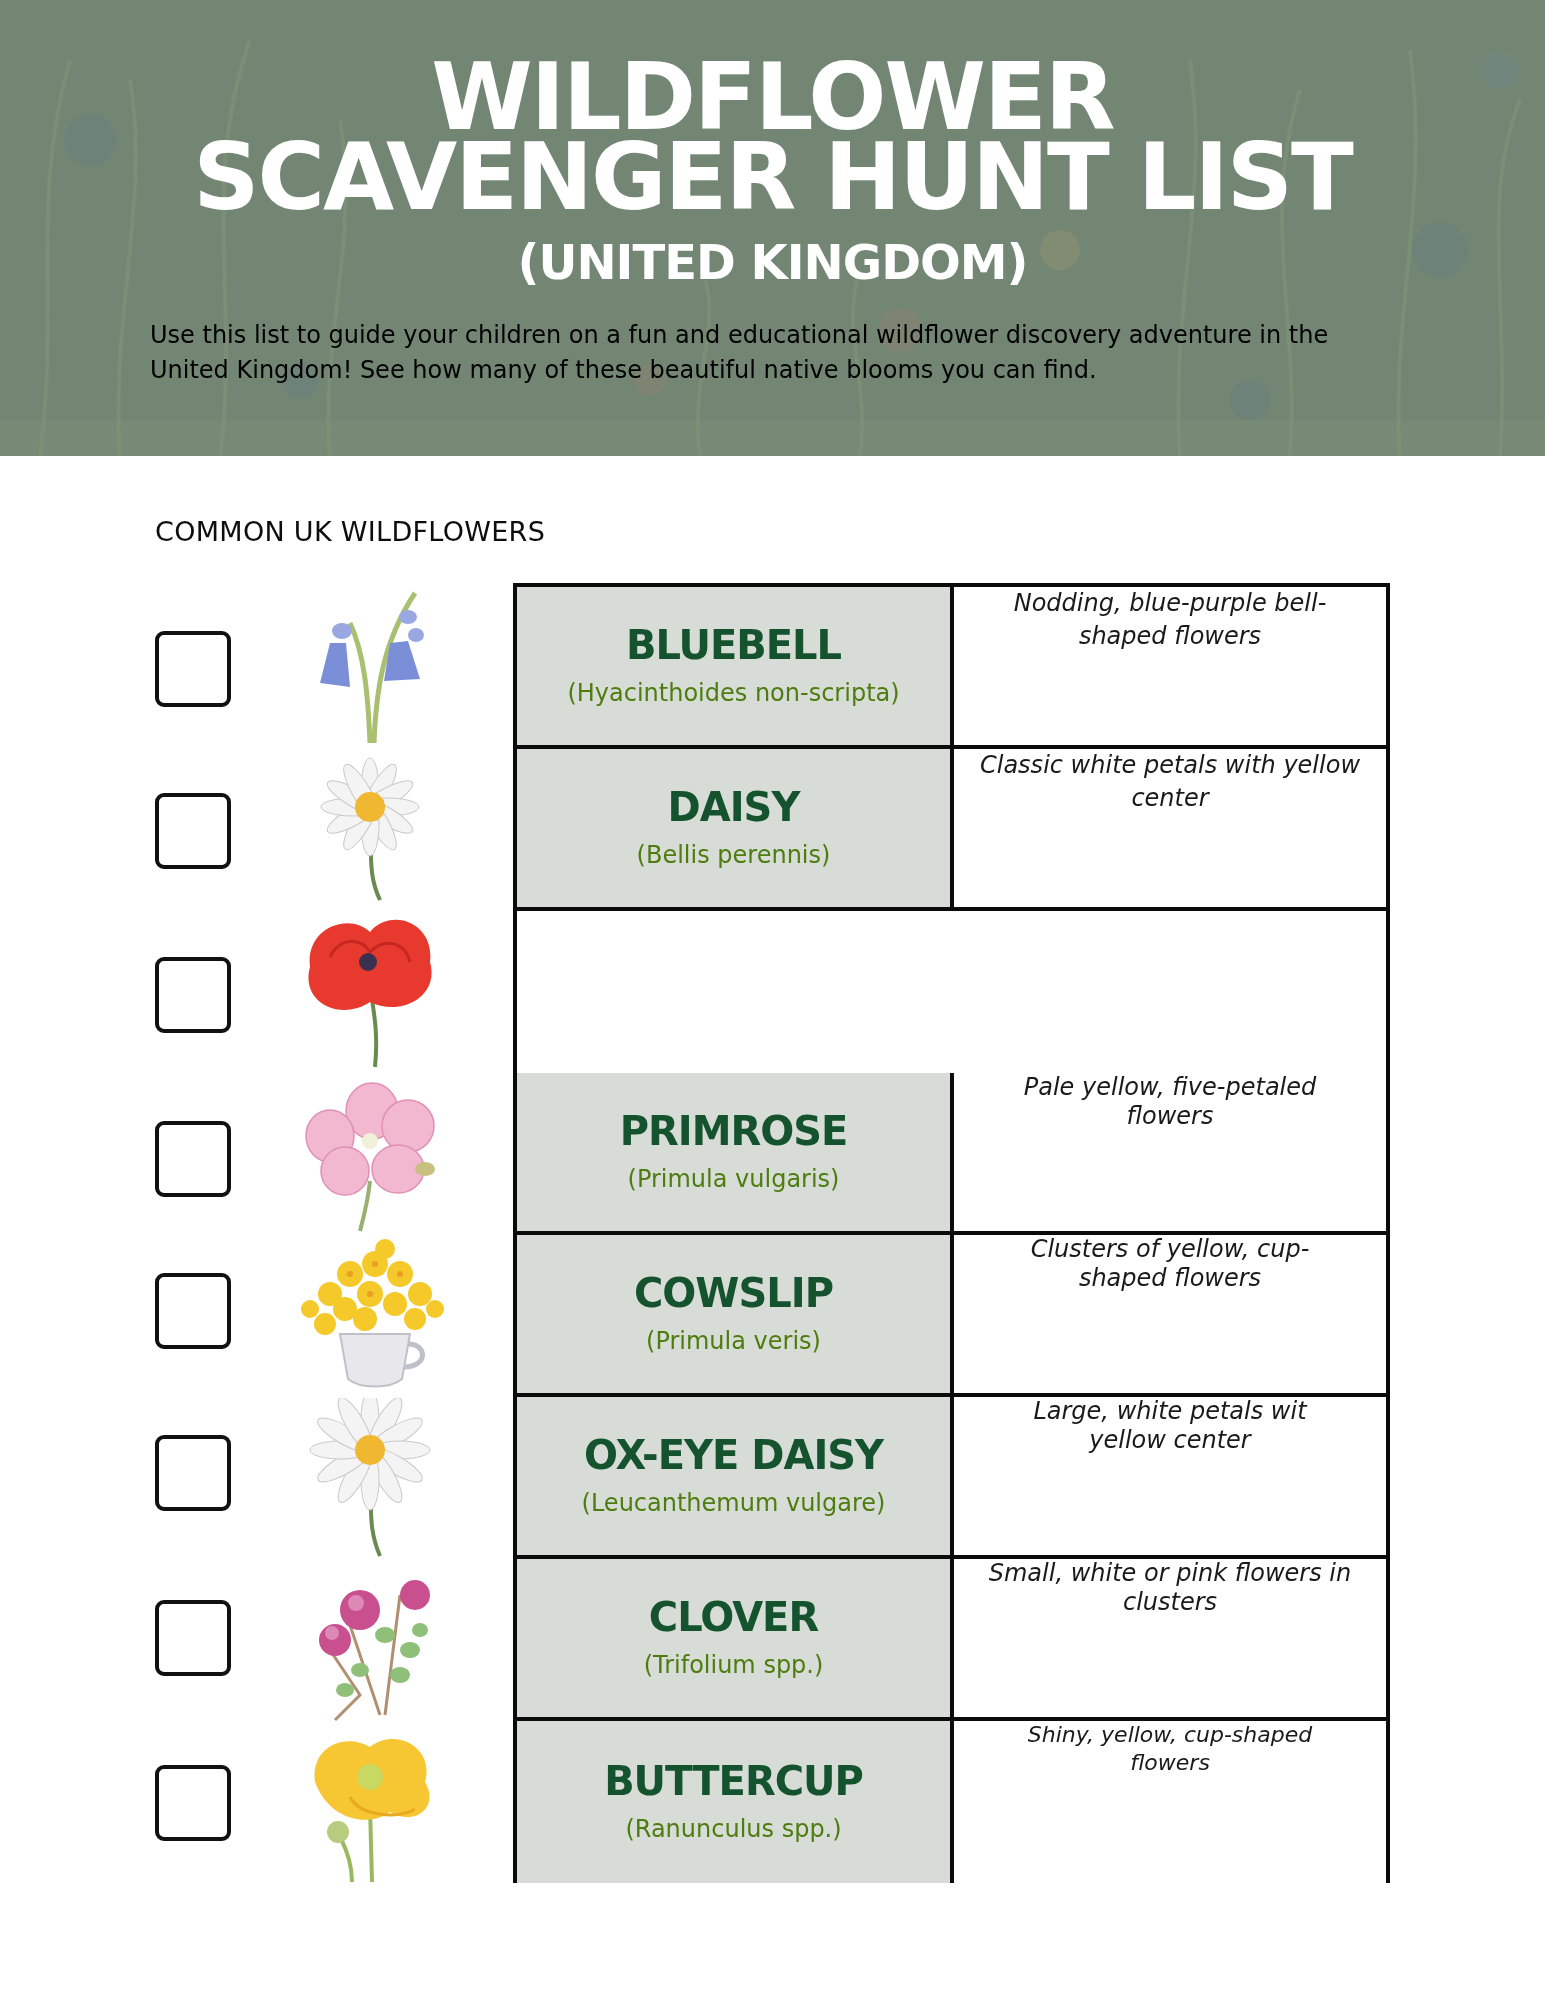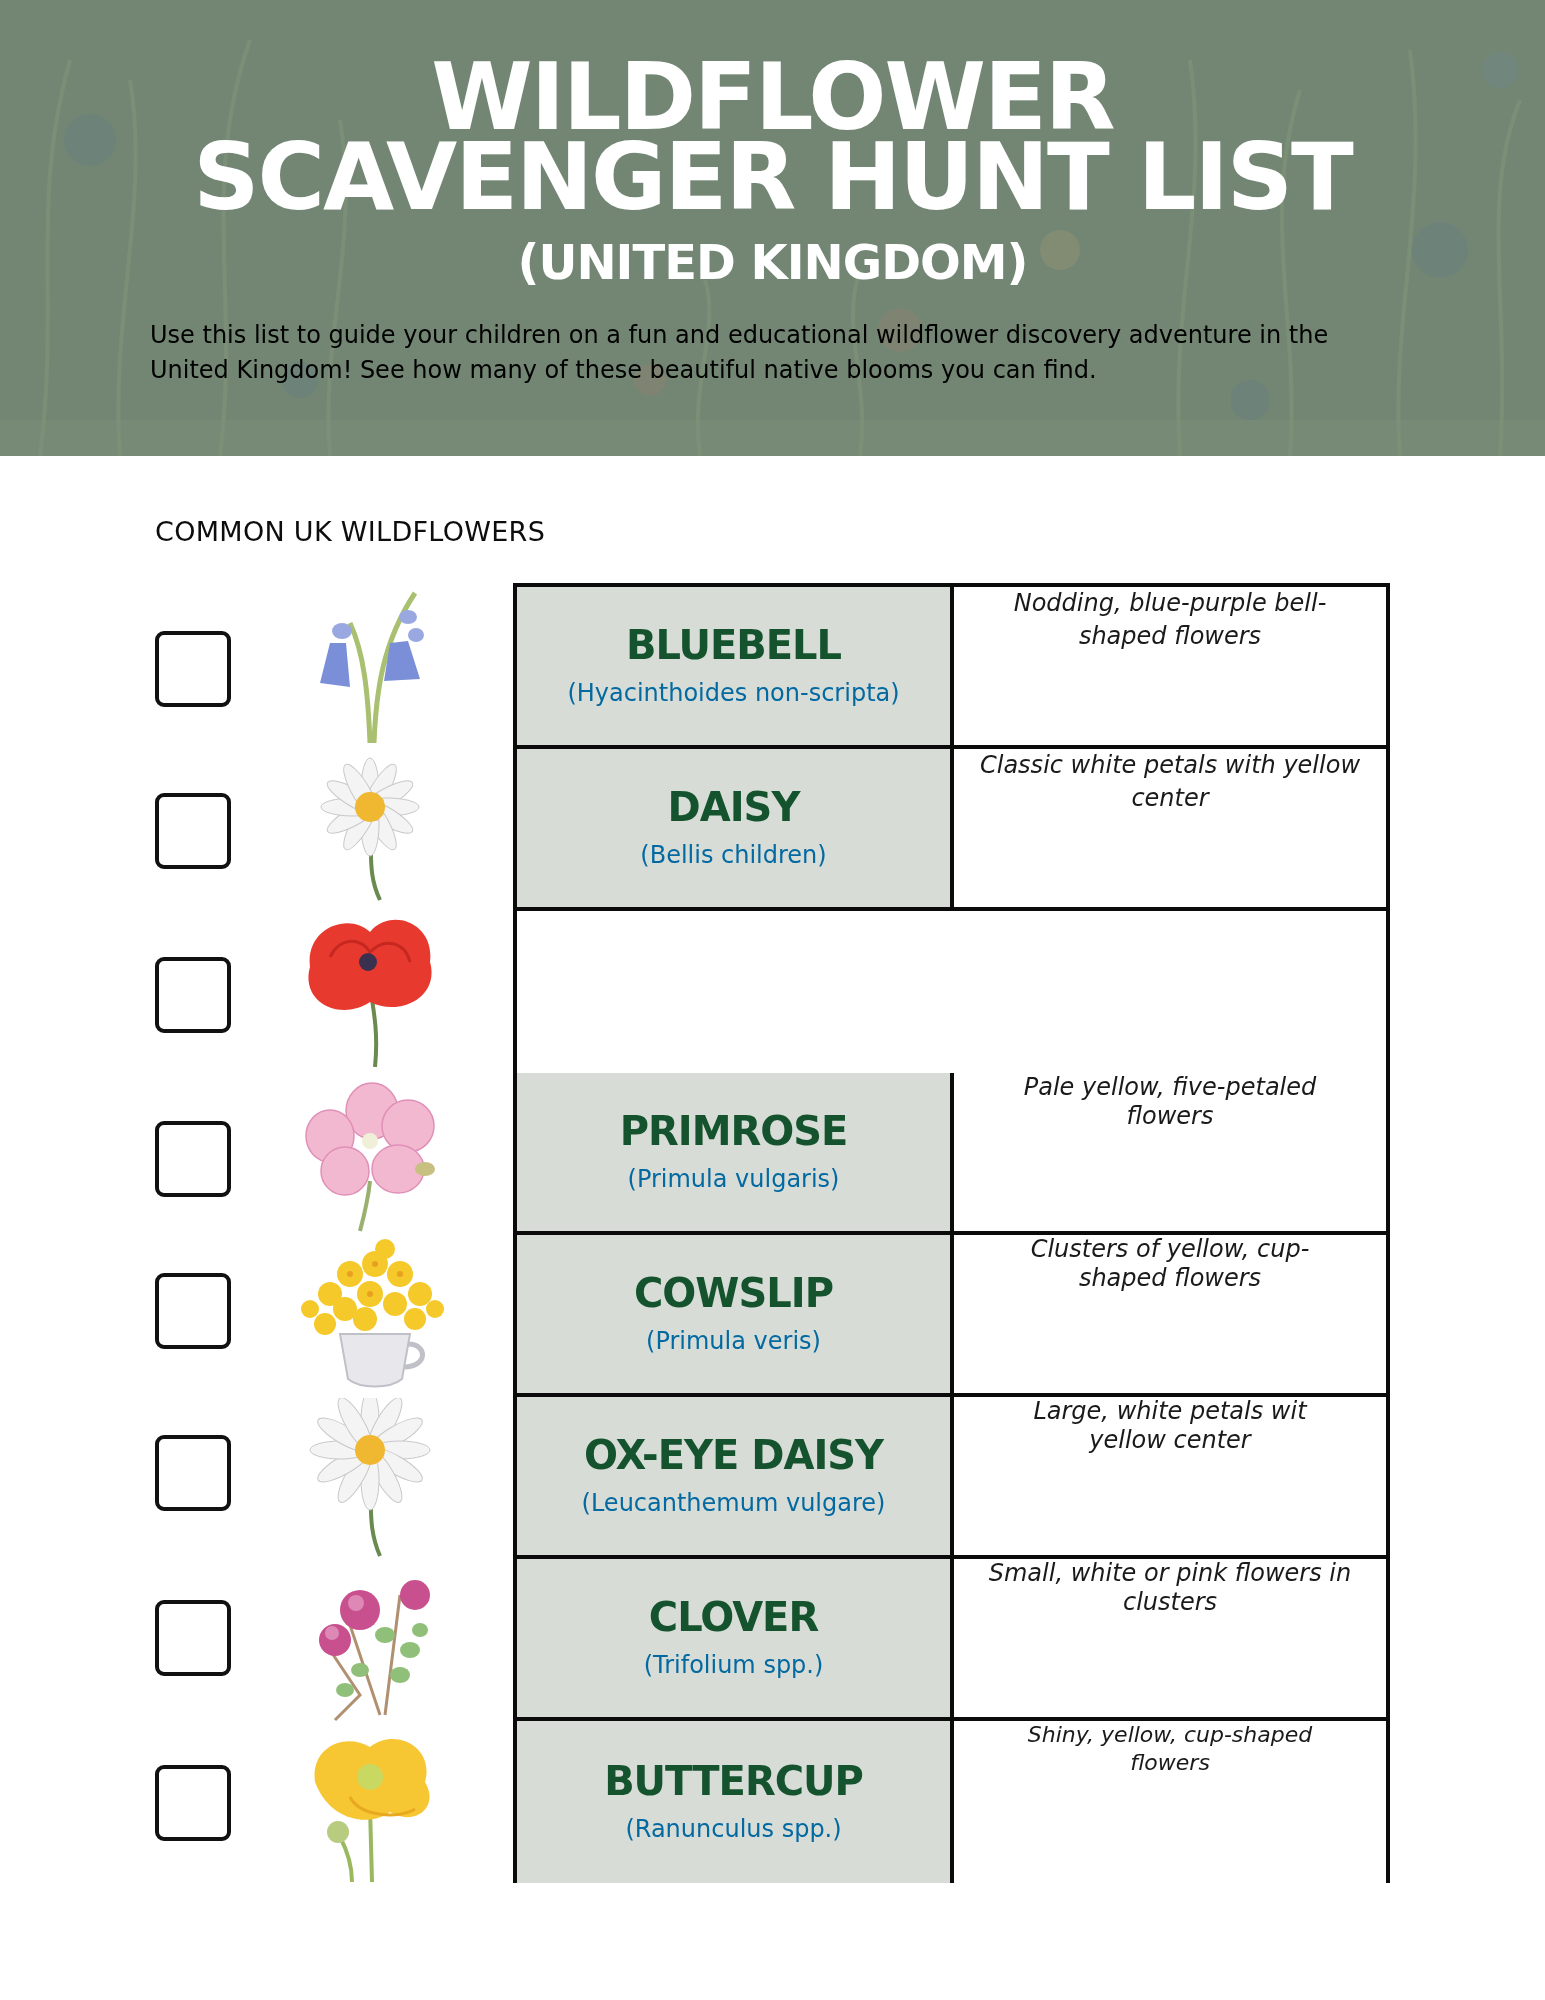--- a/index.html
+++ b/index.html
@@ -56,21 +56,21 @@
     position: absolute; left: 437px; top: 0; width: 432px; height: 100%;
     background: #fff; display: flex; align-items: flex-start; justify-content: center;
     text-align: center; padding: 0 14px;
   }
   .common-name {
     font-family: "DejaVu Sans", sans-serif; font-weight: bold; font-size: 40px;
     line-height: 46px; letter-spacing: -1px; color: #14532d;
   }
   .sci-name {
     font-family: "DejaVu Sans", sans-serif; font-size: 24px; line-height: 34px;
-    color: #0369a1; margin-top: 8px;
+    color: #4d7c0f; margin-top: 8px;
   }
   .desc {
     font-family: "DejaVu Sans", sans-serif; font-style: italic; font-size: 24px;
     line-height: 33px; color: #1a1a1a;
   }
   .desc.small { font-size: 22px; line-height: 28px; }
 </style>
 </head>
 <body>
 
@@ -264,21 +264,21 @@
       <div class="sci-name">(Hyacinthoides non-scripta)</div>
     </div>
     <div class="cell-desc">
       <div class="desc" style="width:340px">Nodding, blue-purple bell-shaped flowers</div>
     </div>
   </div>
 
   <div class="t-row" style="top:162px">
     <div class="cell-name">
       <div class="common-name">DAISY</div>
-      <div class="sci-name">(Bellis children)</div>
+      <div class="sci-name">(Bellis perennis)</div>
     </div>
     <div class="cell-desc">
       <div class="desc">Classic white petals with yellow center</div>
     </div>
   </div>
 
 
   <div class="t-row" style="top:486px">
     <div class="cell-name">
       <div class="common-name">PRIMROSE</div>

